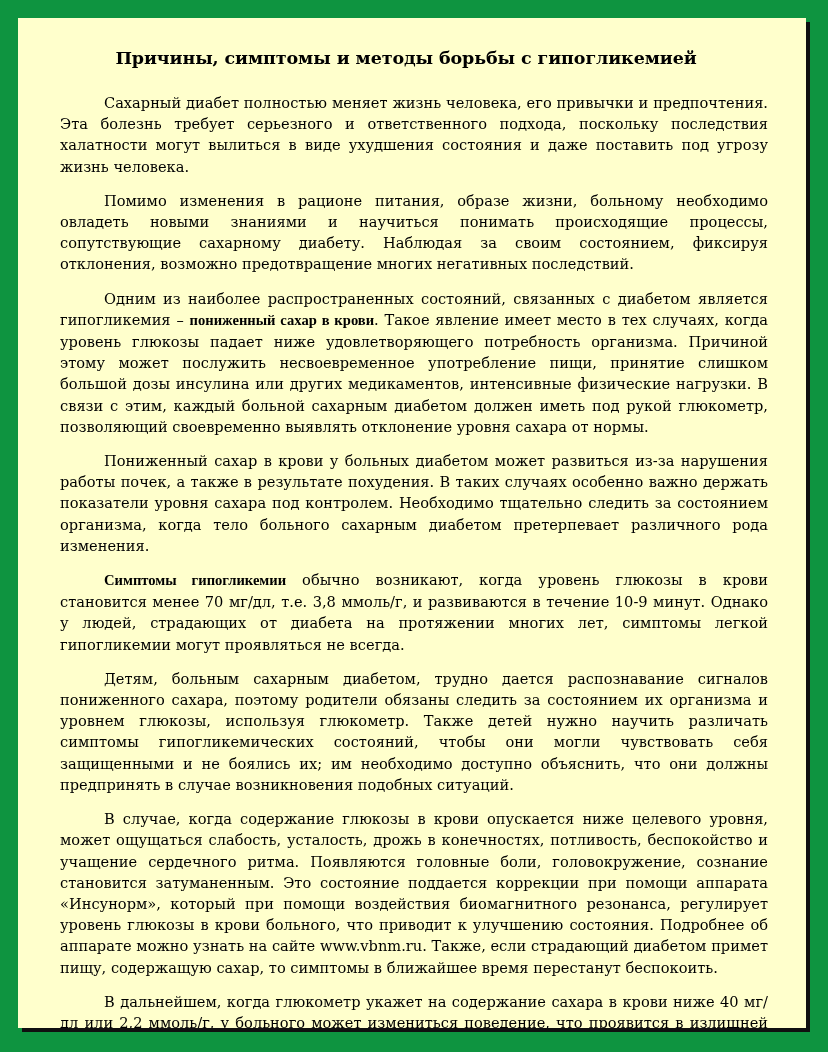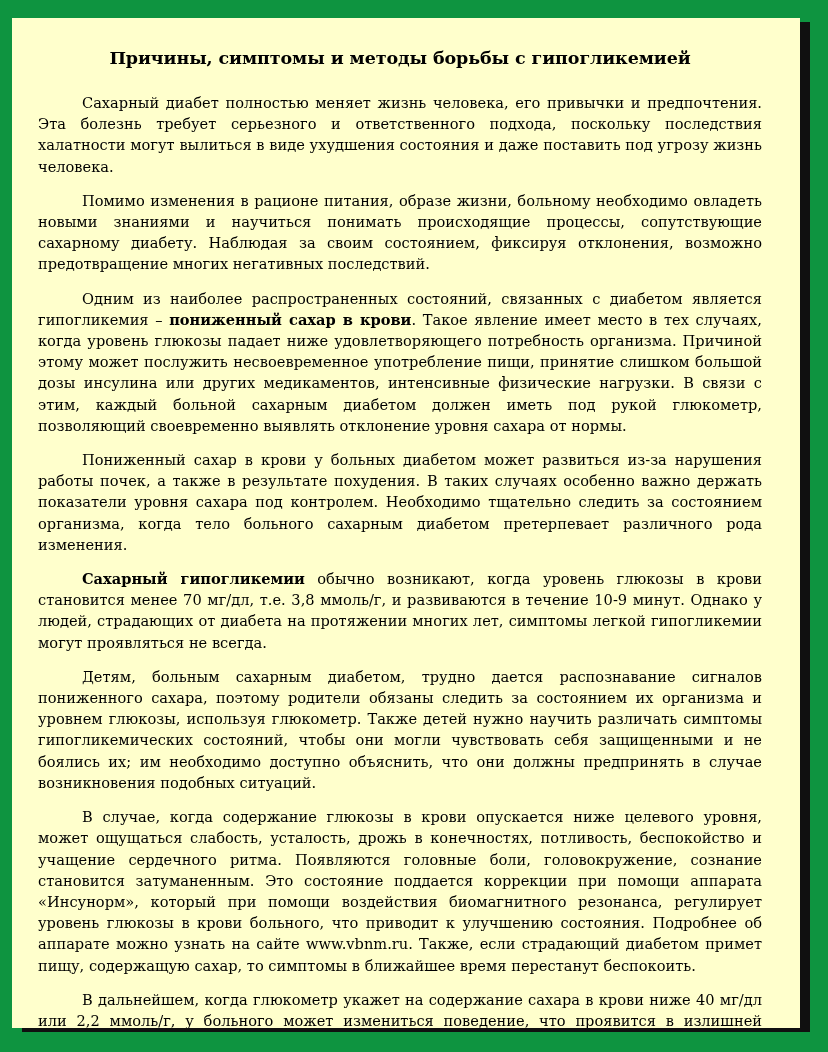--- a/index.html
+++ b/index.html
@@ -29,21 +29,21 @@
     left: 22px;
     top: 22px;
     width: 788px;
     height: 1010px;
     background: #101010;
   }
 
   
   #document-sheet {
     position: absolute;
-    left: 12px;
+    left: 18px;
     top: 18px;
     width: 788px;
     height: 1010px;
     background: #ffffcc;
     box-sizing: border-box;
     padding: 16px 38px 10px 26px;
     overflow: hidden;
   }
 
   #doc-title {
@@ -55,49 +55,50 @@
     color: #000;
     font-family: "DejaVu Serif", "Liberation Serif", serif;
   }
 
   .doc-paragraph {
     text-align: justify;
     text-justify: inter-word;
     font-size: 14.6px;
     line-height: 21.2px;
     text-indent: 44px;
-    margin: 0 0 13px 0;
+    margin: 0 0 13px 16px;
     color: #000;
     font-family: "DejaVu Serif", "Liberation Serif", serif;
     hyphens: none;
   }
 
   .doc-paragraph:last-child {
     margin-bottom: 0;
   }
 
   .bold-run {
     font-weight: bold;
+    font-family: Liberation Serif, serif;
   }
 
   .link-run {
     color: #000;
   }
 </style>
 </head>
 <body>
 
 <div id="page-frame">
   <div id="sheet-shadow"></div>
   <div id="document-sheet">
     <h1 id="doc-title">Причины, симптомы и методы борьбы с гипогликемией</h1>
     <div id="paragraph-container">
         <p class="doc-paragraph"><span>Сахарный диабет полностью меняет жизнь человека, его привычки и предпочтения. Эта болезнь требует серьезного и ответственного подхода, поскольку  последствия халатности могут вылиться в виде ухудшения состояния и даже поставить под угрозу жизнь человека.</span></p>
         <p class="doc-paragraph"><span>Помимо изменения в рационе питания, образе жизни, больному необходимо овладеть новыми знаниями и научиться понимать происходящие процессы, сопутствующие сахарному диабету. Наблюдая за своим состоянием, фиксируя отклонения, возможно предотвращение многих негативных последствий.</span></p>
         <p class="doc-paragraph"><span>Одним из наиболее распространенных состояний, связанных с диабетом является гипогликемия – </span><span class="bold-run">пониженный сахар в крови</span><span>. Такое явление имеет место в тех случаях, когда уровень глюкозы падает ниже удовлетворяющего потребность организма. Причиной этому может послужить несвоевременное употребление пищи, принятие слишком большой дозы инсулина или других медикаментов, интенсивные физические нагрузки.  В связи с этим, каждый больной сахарным диабетом должен иметь под рукой глюкометр, позволяющий своевременно выявлять отклонение уровня сахара от нормы.</span></p>
         <p class="doc-paragraph"><span>Пониженный сахар в крови у больных диабетом может развиться из-за нарушения работы почек, а также в результате похудения. В таких случаях особенно важно держать показатели уровня сахара под контролем. Необходимо тщательно следить за состоянием организма, когда тело больного сахарным диабетом претерпевает различного рода изменения.</span></p>
-        <p class="doc-paragraph"><span class="bold-run">Сахарный  гипогликемии</span><span> обычно возникают, когда уровень глюкозы в крови становится менее 70 мг/дл, т.е. 3,8 ммоль/г, и развиваются в течение 10-9 минут. Однако у людей, страдающих от диабета на протяжении многих лет, симптомы легкой гипогликемии могут проявляться не всегда.</span></p>
+        <p class="doc-paragraph"><span class="bold-run">Симптомы  гипогликемии</span><span> обычно возникают, когда уровень глюкозы в крови становится менее 70 мг/дл, т.е. 3,8 ммоль/г, и развиваются в течение 10-9 минут. Однако у людей, страдающих от диабета на протяжении многих лет, симптомы легкой гипогликемии могут проявляться не всегда.</span></p>
         <p class="doc-paragraph"><span>Детям, больным сахарным диабетом, трудно дается распознавание сигналов пониженного сахара, поэтому родители обязаны следить за  состоянием их организма  и уровнем глюкозы, используя глюкометр. Также детей нужно научить различать симптомы гипогликемических состояний,  чтобы они могли чувствовать себя защищенными и не боялись их; им необходимо доступно объяснить, что они должны предпринять в случае возникновения подобных ситуаций.</span></p>
         <p class="doc-paragraph"><span>В случае, когда содержание глюкозы в крови опускается ниже целевого уровня, может ощущаться слабость, усталость, дрожь в конечностях, потливость, беспокойство и учащение сердечного ритма. Появляются головные боли, головокружение, сознание становится затуманенным. Это состояние поддается коррекции при помощи аппарата «Инсунорм», который при помощи воздействия биомагнитного резонанса, регулирует уровень глюкозы в крови больного, что приводит к улучшению состояния. Подробнее об аппарате можно узнать на сайте </span><span class="link-run">www.vbnm.ru</span><span>. Также, если страдающий диабетом примет пищу, содержащую сахар, то симптомы в ближайшее время перестанут беспокоить.</span></p>
         <p class="doc-paragraph"><span>В дальнейшем, когда глюкометр укажет на содержание сахара в крови ниже 40 мг/дл или 2,2 ммоль/г, у больного может измениться поведение, что проявится в излишней раздражительности. Слабость или же растерянность такого состояния может привести к тому, что больной не примет сахаросодержащий продукт. Помимо этих симптомов проявляется заторможенность речи, трудности с концентрированием внимания, в поведении человека происходят существенные изменения. Поэтому важно отмечать реакции организма, когда пониженный сахар составит меньше 50 мг/дл или 2,7 моллб/г.</span></p>
       </div>
   </div>
 </div>
 
 </body></html>

